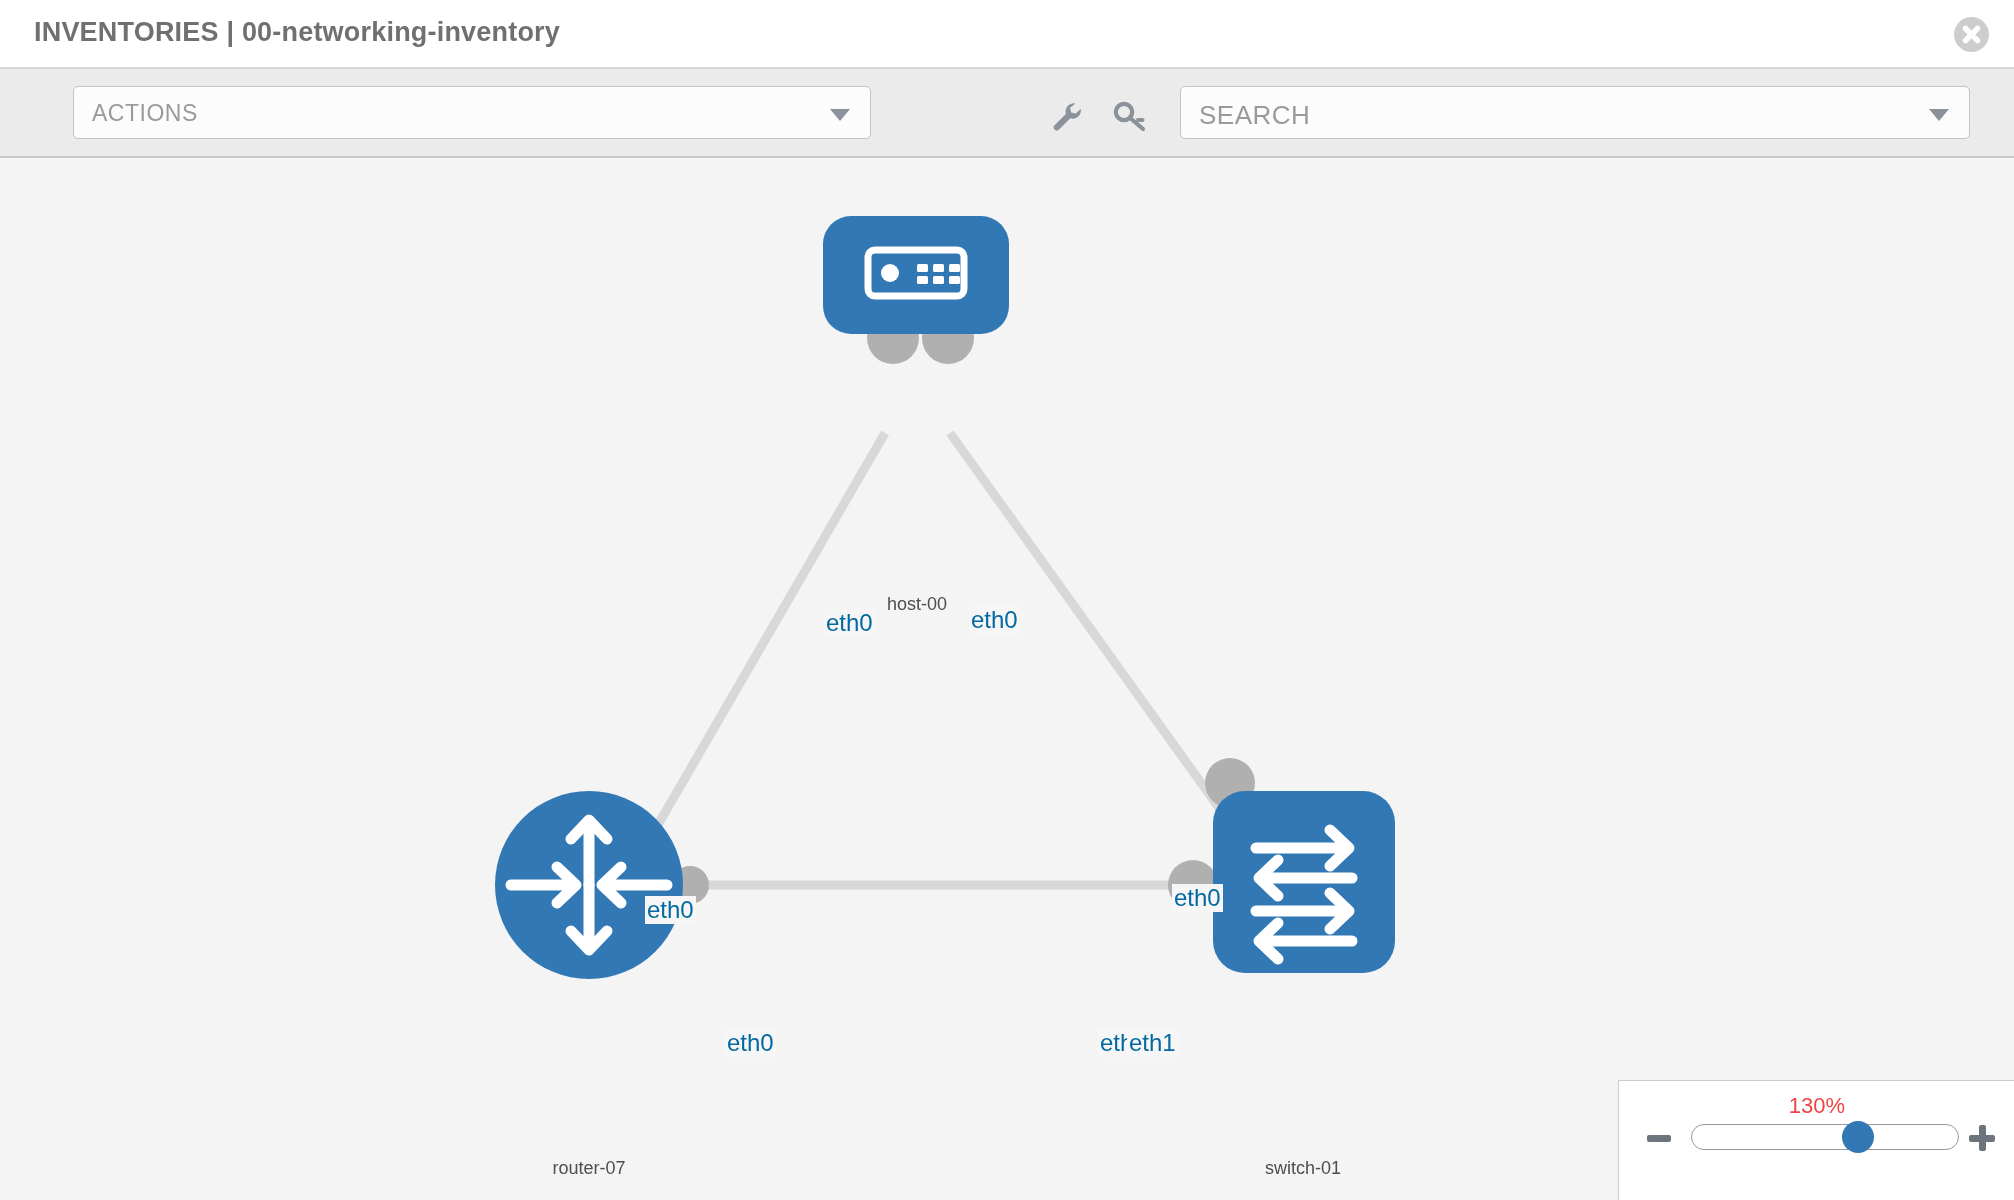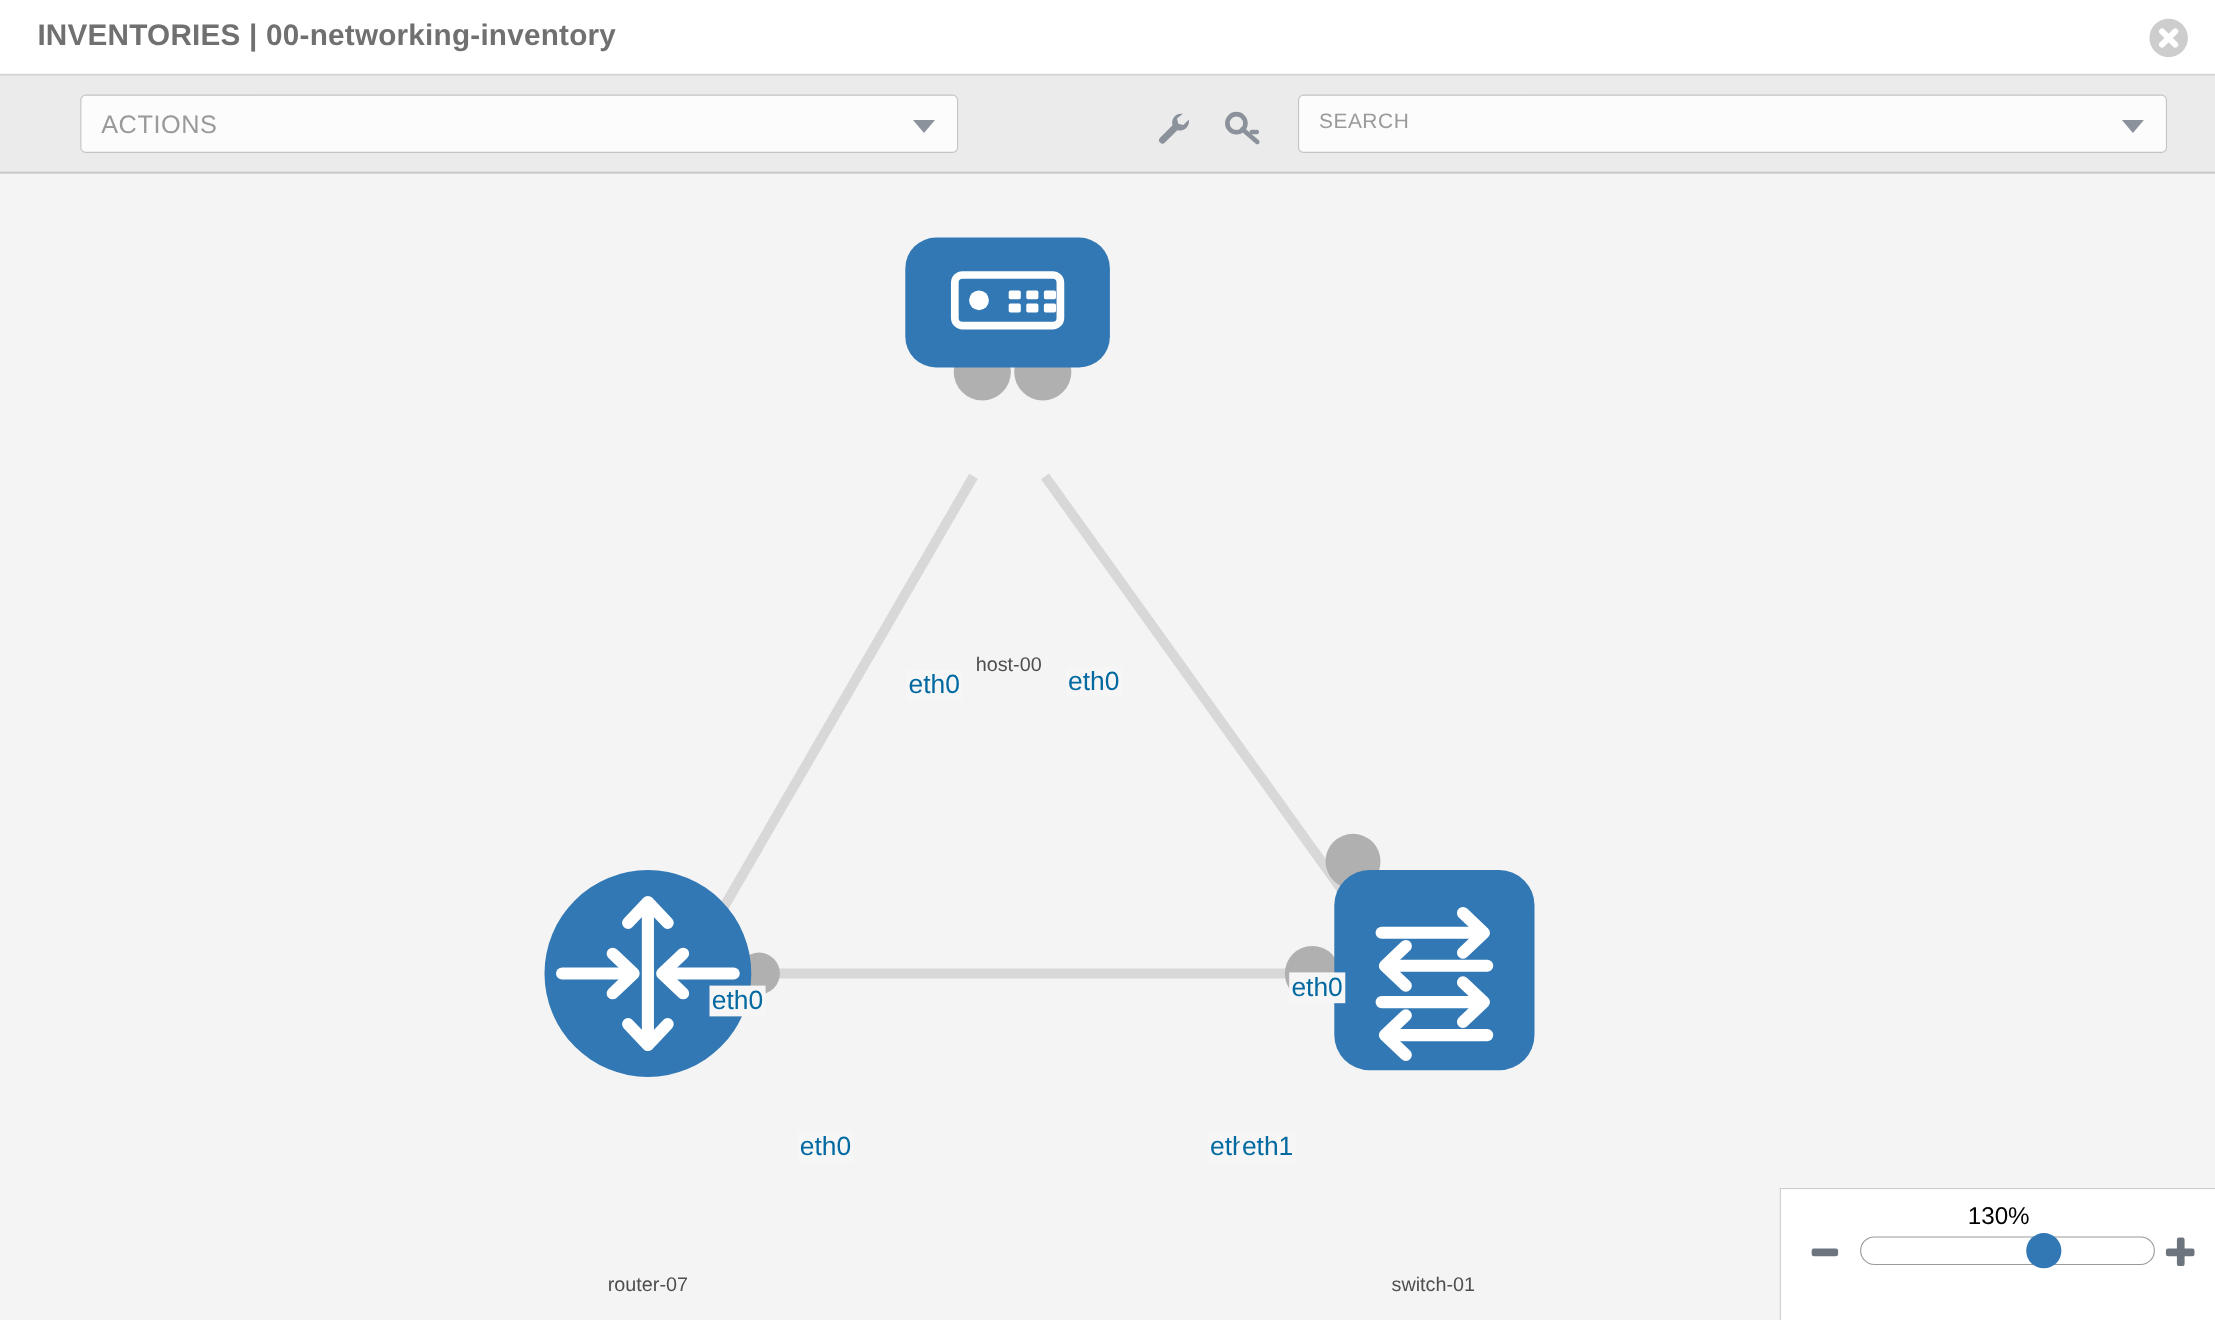--- a/index.html
+++ b/index.html
@@ -111,21 +111,21 @@
     background: #fcfcfc;
     border: 1px solid #c4c4c4;
     border-radius: 5px;
     box-sizing: border-box;
     cursor: text;
   }
   .search-label {
     position: absolute;
     left: 18px;
     top: 13px;
-    font-size: 19px;
+    font-size: 26px;
     color: #9a9a9a;
     letter-spacing: 0.5px;
   }
 
   
   .canvas {
     position: absolute;
     left: 0; top: 158px;
     width: 2014px;
     height: 1042px;
@@ -165,21 +165,21 @@
     border-left: 1px solid #cccccc;
     box-sizing: border-box;
   }
   .zoom-value {
     position: absolute;
     top: 12px;
     left: 0;
     width: 396px;
     text-align: center;
     font-size: 22px;
-    color: #000000;
+    color: #ef4444;
   }
   .zoom-minus {
     position: absolute;
     left: 28px;
     top: 54px;
     width: 24px;
     height: 7px;
     background: #6c757d;
     border-radius: 2px;
     cursor: pointer;

